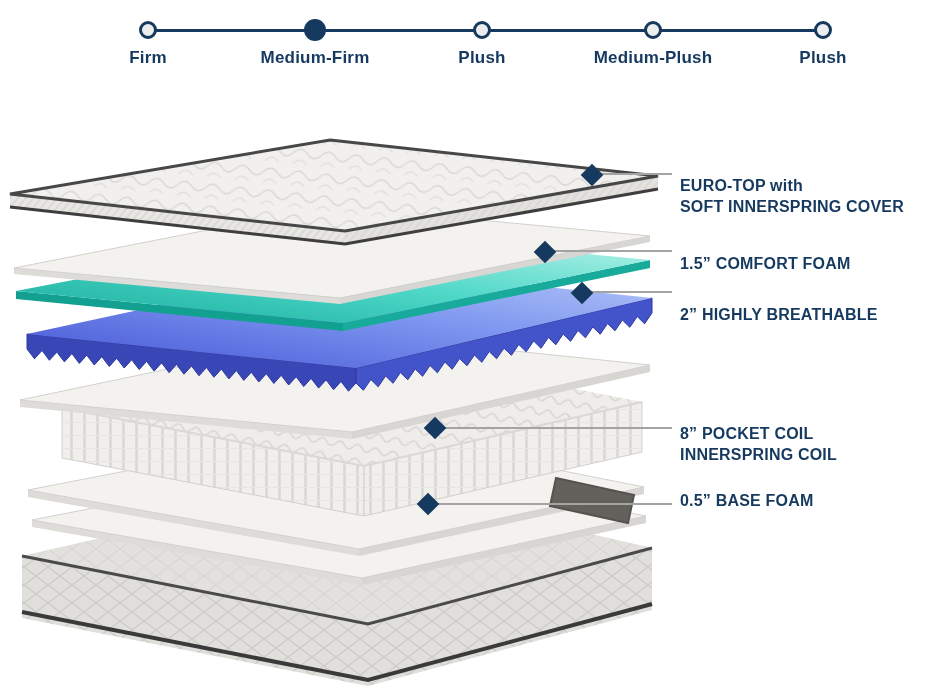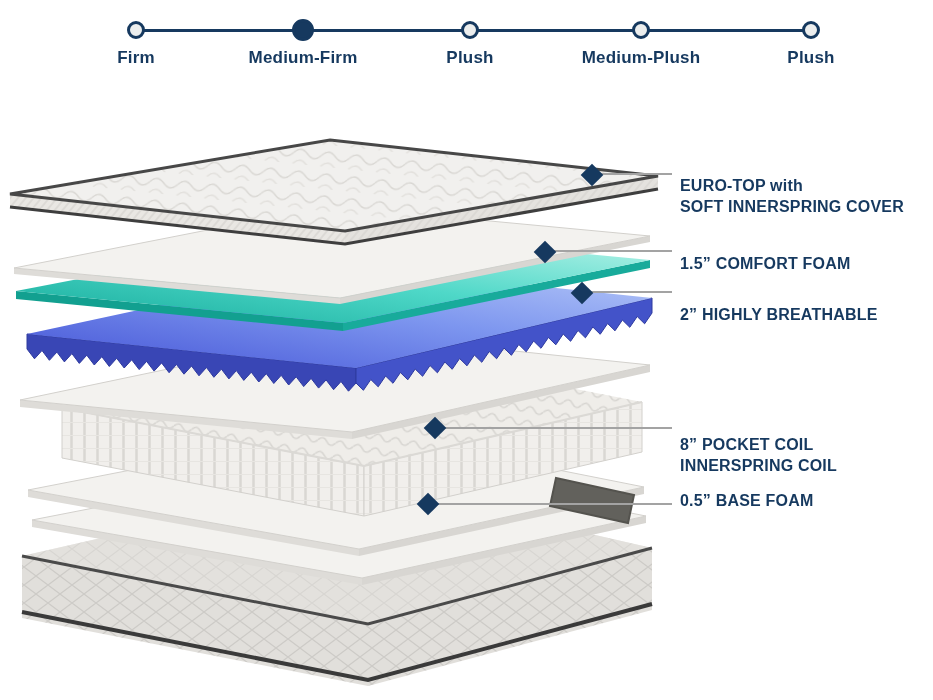--- a/index.html
+++ b/index.html
@@ -1,20 +1,20 @@
 <!DOCTYPE html>
 <html style="--navy: #16395f; --teal: #2ec4b6; --blue: #4f74e3; --line_gray: #a3a3a3;"><head>
 <meta charset="utf-8">
 <style>
   * { margin:0; padding:0; box-sizing:border-box; }
   html,body { width:933px; height:700px; background:#ffffff; font-family:"Liberation Sans",sans-serif; }
   .canvas { position:relative; width:933px; height:700px; background:#fff; overflow:hidden; }
 
   
-  .scale { position:absolute; left:0; top:0; width:821px; height:80px;padding-left:20px; }
+  .scale { position:absolute; left:12px; top:0; width:821px; height:80px;padding-left:20px; }
   .scale-track { position:absolute; left:136px; top:29px; width:675px; height:3px; background:var(--navy,#16395f); }
   .scale-item { position:absolute; top:0; width:0; height:80px; }
   .scale-dot { position:absolute; left:-9px; top:21px; width:18px; height:18px; border-radius:50%;
                border:3px solid var(--navy,#16395f); background:#eceeee; }
   .scale-dot.selected { left:-11px; top:19px; width:22px; height:22px; background:var(--navy,#16395f); }
   .scale-label { position:absolute; top:48px; left:0; transform:translateX(-50%); white-space:nowrap;
                  color:var(--navy,#16395f); font-size:17px; font-weight:bold; letter-spacing:.2px; }
 
   
   .connector { position:absolute; height:2px; background:#a3a3a3; }
@@ -169,21 +169,21 @@
   <div class="layer-label" style="top:152px;">
     <span>EURO-TOP with</span>
     <span>SOFT INNERSPRING COVER</span>
   </div>
   <div class="layer-label" style="top:230px;">
     <span>1.5” COMFORT FOAM</span>
   </div>
   <div class="layer-label" style="top:281px;">
     <span>2” HIGHLY BREATHABLE</span>
   </div>
-  <div class="layer-label" style="top:411px;">
+  <div class="layer-label" style="top:400px;">
     <span>8” POCKET COIL</span>
     <span>INNERSPRING COIL</span>
   </div>
   <div class="layer-label" style="top:467px;">
     <span>0.5” BASE FOAM</span>
   </div>
 
 </div>
 
 </body></html>

